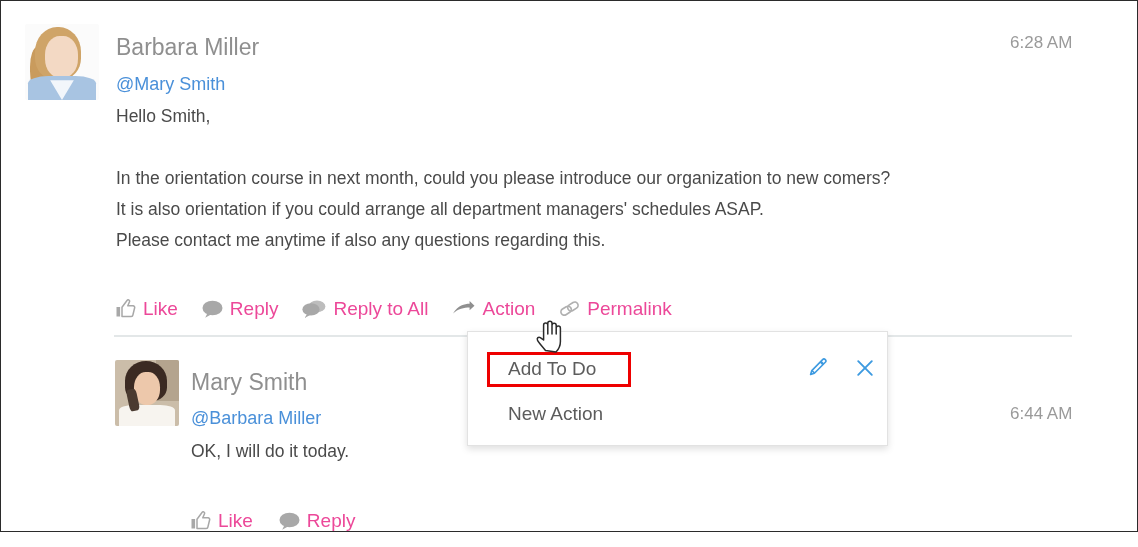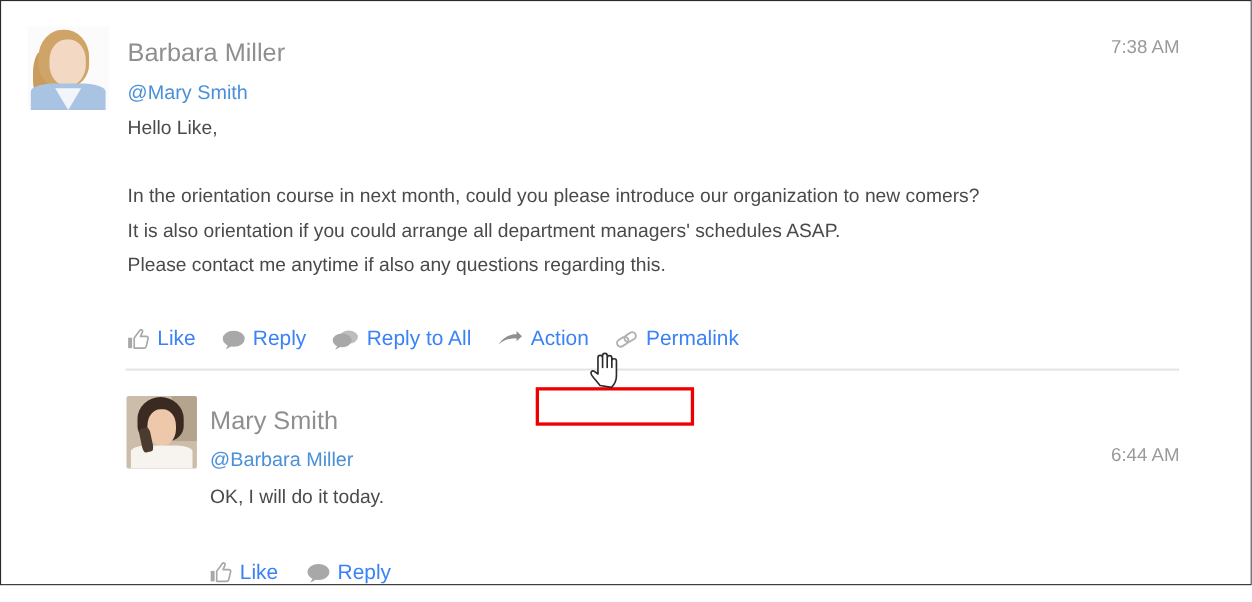--- a/index.html
+++ b/index.html
@@ -102,21 +102,21 @@
     position: absolute;
     color: #9a9a9a;
     font-size: 17px;
     white-space: nowrap;
   }
 
   
   .actionbar { position: absolute; display: flex; align-items: center; }
   .action-item {
     display: flex; align-items: center;
-    color: #3b82f6;
+    color: #ec4899;
     font-size: 19px;
     white-space: nowrap;
     cursor: pointer;
     user-select: none;
     justify-content: flex-end;
   }
   .action-item .ic {
     display: inline-flex; align-items: center; justify-content: center;
     margin-right: 7px;
     color: #a8a8a8;
@@ -177,25 +177,25 @@
         <div class="ponytail"></div>
         <div class="hair"></div>
         <div class="skin"></div>
         <div class="shirt"></div>
         <div class="collar"></div>
       </div>
     </div>
 
     <div class="name" style="left:115px; top:33px;">Barbara Miller</div>
 
-    <div class="timestamp" style="left:1009px; top:32px;">7:38 AM</div>
+    <div class="timestamp" style="left:1009px; top:32px;">6:28 AM</div>
 
     <div class="mention" style="left:115px; top:73px;">@Mary Smith</div>
 
-    <div class="body-line" style="left:115px; top:105px;">Hello Like,</div>
+    <div class="body-line" style="left:115px; top:105px;">Hello Smith,</div>
     <div class="body-line" style="left:115px; top:167px;text-align:right;">In the orientation course in next month, could you please introduce our organization to new comers?</div>
     <div class="body-line" style="left:115px; top:198px;">It is also orientation if you could arrange all department managers' schedules ASAP.</div>
     <div class="body-line" style="left:115px; top:229px;">Please contact me anytime if also any questions regarding this.</div>
 
     <div class="actionbar" style="left:115px; top:298px; gap:24px;">
 
       <div class="action-item">
         <span class="ic">
           <svg width="20" height="19" viewBox="0 0 20 19" fill="none">
             <rect x="0.5" y="8" width="3.6" height="9.5" fill="#a8a8a8"></rect>
@@ -288,20 +288,40 @@
           <svg width="21" height="18" viewBox="0 0 21 18">
             <ellipse cx="10.5" cy="8" rx="10" ry="7.3" fill="#a8a8a8"></ellipse>
             <path d="M5.5 13 L3.2 17.8 L9.4 14.2 Z" fill="#a8a8a8"></path>
           </svg>
         </span>
         <span class="lbl">Reply</span>
       </div>
     </div>
   </div>
 
+  <div class="dropdown" style="left:466px; top:330px; width:421px; height:115px;">
+
+    <div class="dd-item" style="position:absolute; left:40px; top:26px;">Add To Do</div>
+
+    <div class="dd-item" style="position:absolute; left:40px; top:71px;">New Action</div>
+
+    <div class="dd-icon" style="left:339px; top:26px;">
+      <svg width="20" height="20" viewBox="0 0 20 20">
+        <path d="M15.6 1.6 a1.9 1.9 0 0 1 2.7 2.7 L7.4 15.2 L3.6 16.4 L4.8 12.6 Z" fill="none" stroke="#3d9ae0" stroke-width="1.6" stroke-linejoin="round"></path>
+        <path d="M4.9 12.5 L7.5 15.1" stroke="#3d9ae0" stroke-width="1.6"></path>
+        <path d="M13.6 3.6 L16.3 6.3" stroke="#3d9ae0" stroke-width="2.4"></path>
+      </svg>
+    </div>
+
+    <div class="dd-icon" style="left:387px; top:26px;">
+      <svg width="20" height="20" viewBox="0 0 20 20">
+        <path d="M3.2 3.2 L16.8 16.8 M16.8 3.2 L3.2 16.8" stroke="#3d9ae0" stroke-width="1.9" stroke-linecap="round"></path>
+      </svg>
+    </div>
+  </div>
 
   <div class="dd-highlight" style="left:486px; top:351px; width:144px; height:35px;"></div>
 
   <div class="cursor" style="left:531px; top:316px;">
     <svg width="36" height="44" viewBox="0 0 36 44">
       <path d="M13.5 33.5 C10.5 29.5 6.5 25.5 5.5 23.2 C4.6 21.1 6.5 19.4 8.3 20.6 L11.6 23 V8.2
                a2.1 2.1 0 0 1 4.2 0 V17 V6.4 a2.1 2.1 0 0 1 4.2 0 V17 V8.4 a2.1 2.1 0 0 1 4.2 0 V17
                V11.2 a2.1 2.1 0 0 1 4.2 0 V24.5 c0 5.5 -2.2 8.3 -4.4 10.6 Z" fill="#ffffff" stroke="#2b2b2b" stroke-width="1.5" stroke-linejoin="round"></path>
     </svg>
   </div>

